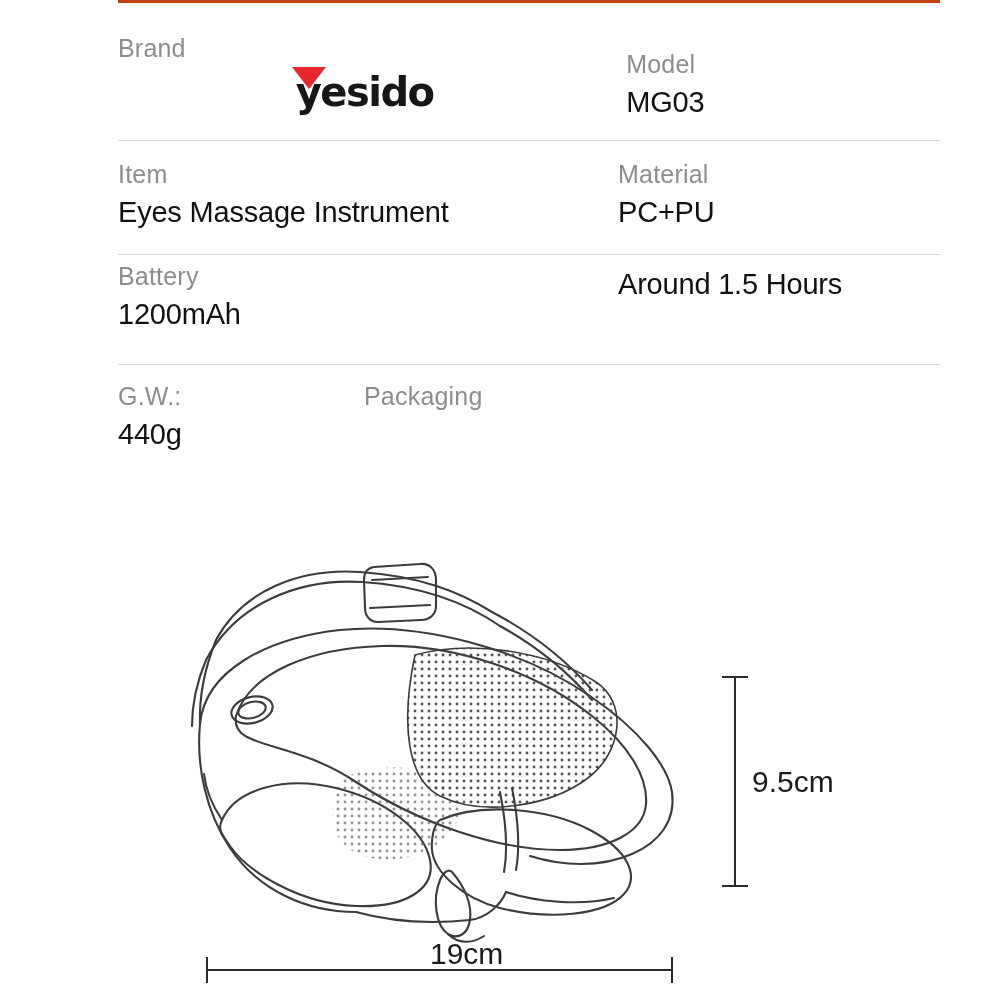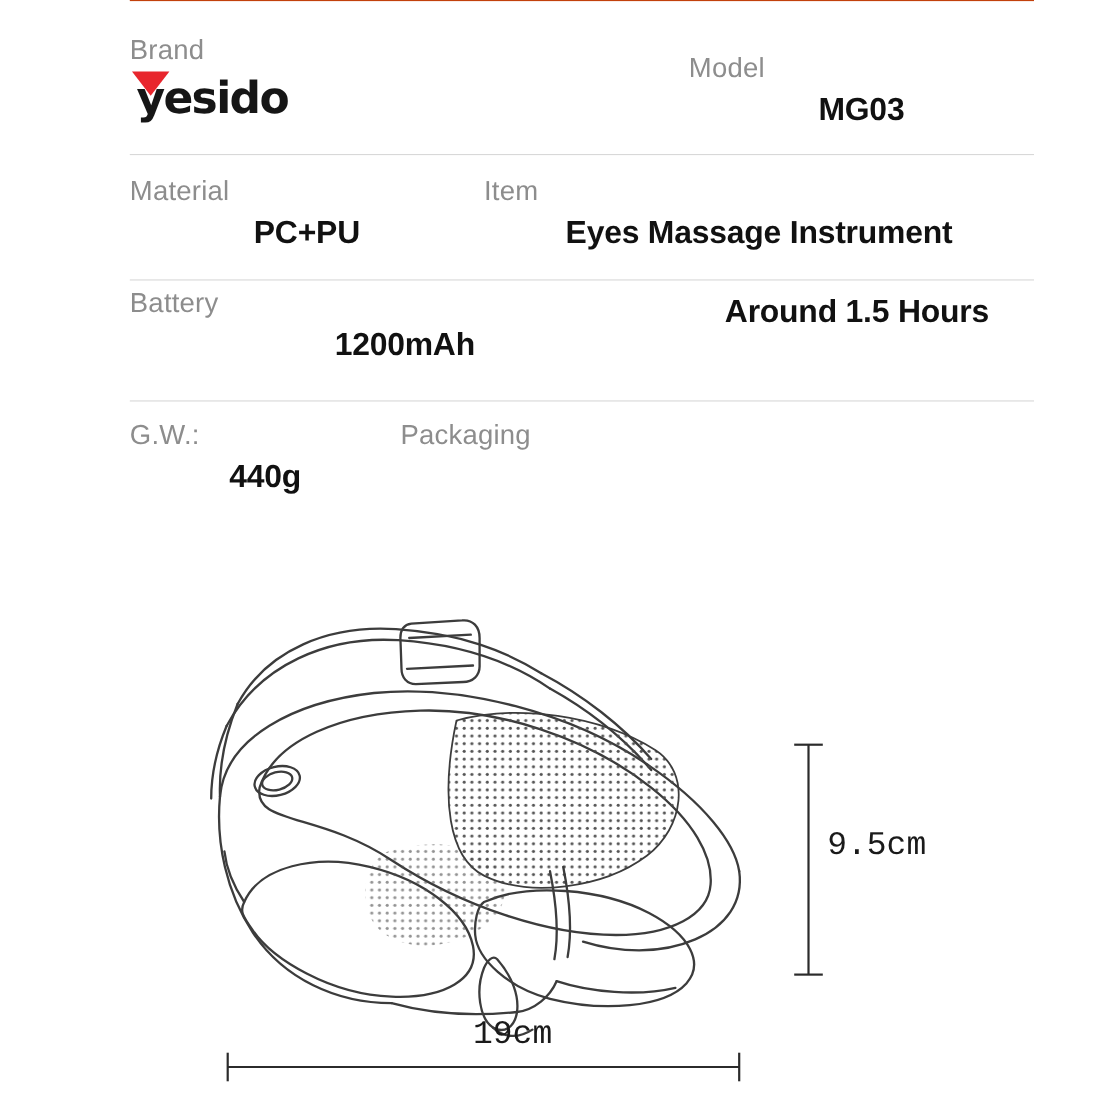--- a/index.html
+++ b/index.html
@@ -24,52 +24,52 @@
     width: 822px;
   }
   .spec-row {
     display: flex;
     border-top: 1px solid #d8d8d8;
     padding-top: 16px;
     padding-bottom: 12px;
     box-sizing: border-box;
   }
   .spec-row.first {
-    border-top: 1px solid #c2410c;
+    border-top: 3px solid #c2410c;
   }
   .cell {
     display: flex;
     flex-direction: column;
     justify-content: flex-start;
   }
   .cell-label {
     font-size: 25px;
     color: #8d8d8d;
     font-weight: 400;
     line-height: 30px;
     letter-spacing: 0.2px;
   }
   .cell-value {
     font-size: 29px;
     color: #111111;
-    font-weight: 700;
+    font-weight: 400;
     line-height: 38px;
     margin-top: 4px;
     letter-spacing: -0.2px;
-    text-align: center;
   }
 
   
   .row-brand { height: 140px; padding-top: 30px; }
   .row-brand .cell-brand { width: 500px; }
   .row-brand .cell-model { width: 322px; padding-top: 16px; margin-left: 21px;}
   .logo-wrap {
     display: flex;
     align-items: center;
     margin-top: 6px;
+    justify-content: center;
   }
   .logo-text {
     font-size: 40px;
     font-weight: 700;
     color: #161616;
     letter-spacing: -1.5px;
     font-family: "DejaVu Sans", sans-serif;
   }
   .logo-tri {
     position: relative;
@@ -100,21 +100,22 @@
     position: absolute;
     left: 0;
     top: 520px;
     width: 1000px;
     height: 480px;
   }
   .dim-text {
     position: absolute;
     font-size: 30px;
     color: #1a1a1a;
-    font-family: Liberation Mono, monospace;
+    font-family: Liberation Sans, sans-serif;
+    margin-top: 13px;
   }
   .dim-height-label { left: 752px; top: 755px; }
   .dim-width-label  { left: 430px; top: 928px; }
 </style>
 </head>
 <body>
 
 <div class="spec-table">
 
   <div class="spec-row row-brand first">
@@ -125,27 +126,27 @@
         <span class="logo-text">yesido</span>
       </span>
     </div>
     <div class="cell cell-model">
       <span class="cell-label">Model</span>
       <span class="cell-value">MG03</span>
     </div>
   </div>
 
   <div class="spec-row row-two row-item">
+    <div class="cell cell-a">
+      <span class="cell-label">Item</span>
+      <span class="cell-value">Eyes Massage Instrument</span>
+    </div>
     <div class="cell cell-b">
       <span class="cell-label">Material</span>
       <span class="cell-value">PC+PU</span>
-    </div>
-    <div class="cell cell-a">
-      <span class="cell-label">Item</span>
-      <span class="cell-value">Eyes Massage Instrument</span>
     </div>
   </div>
 
   <div class="spec-row row-two row-batt">
     <div class="cell cell-a">
       <span class="cell-label">Battery</span>
       <span class="cell-value">1200mAh</span>
     </div>
     <div class="cell cell-b">
       <span class="cell-value">Around 1.5 Hours</span>

